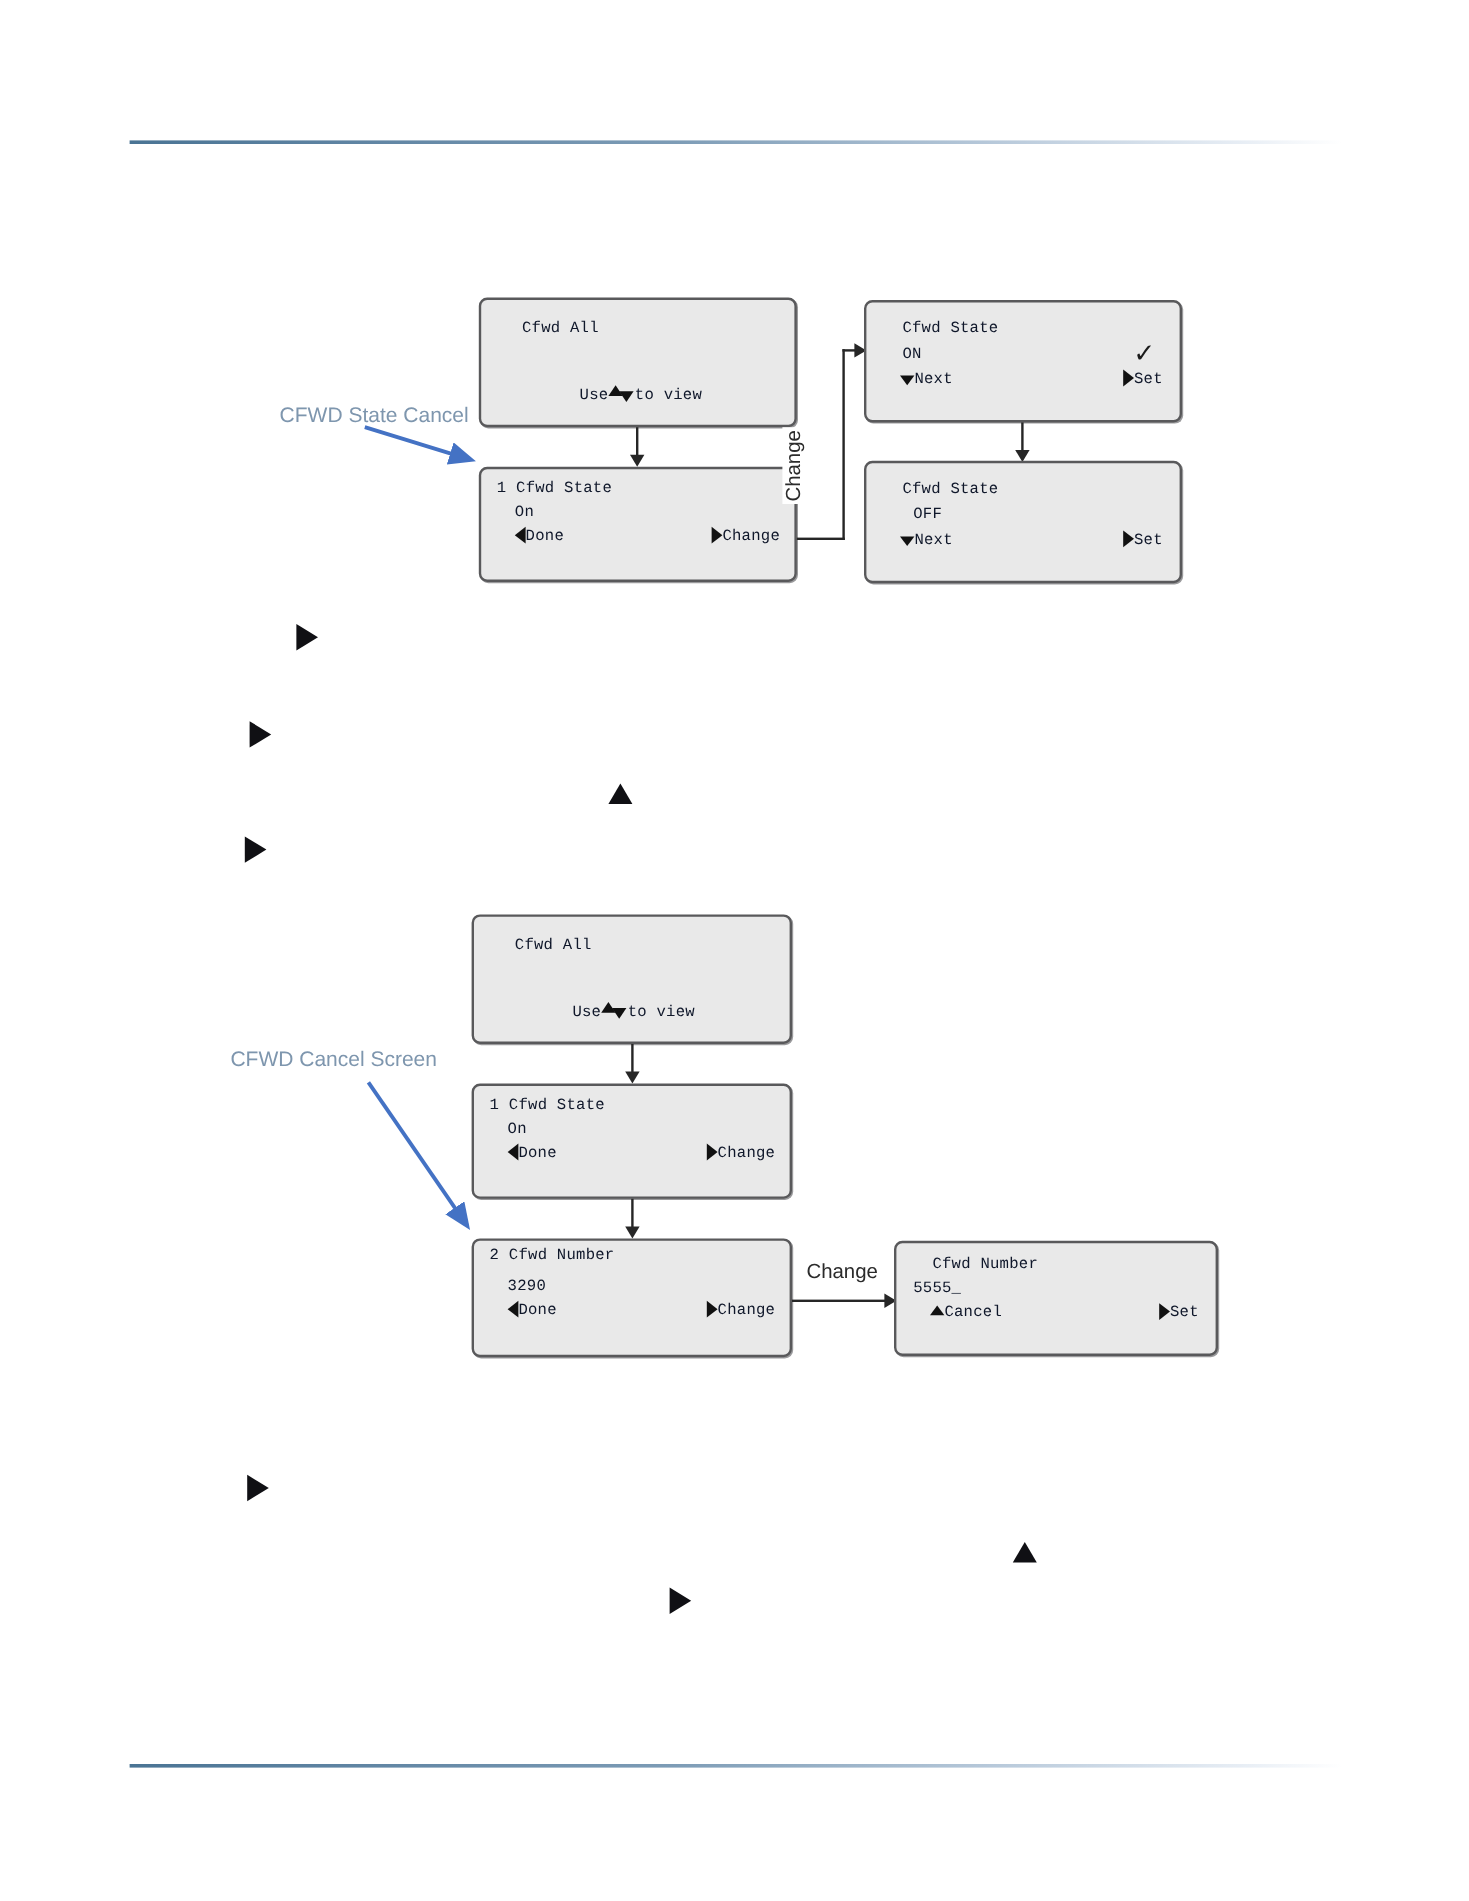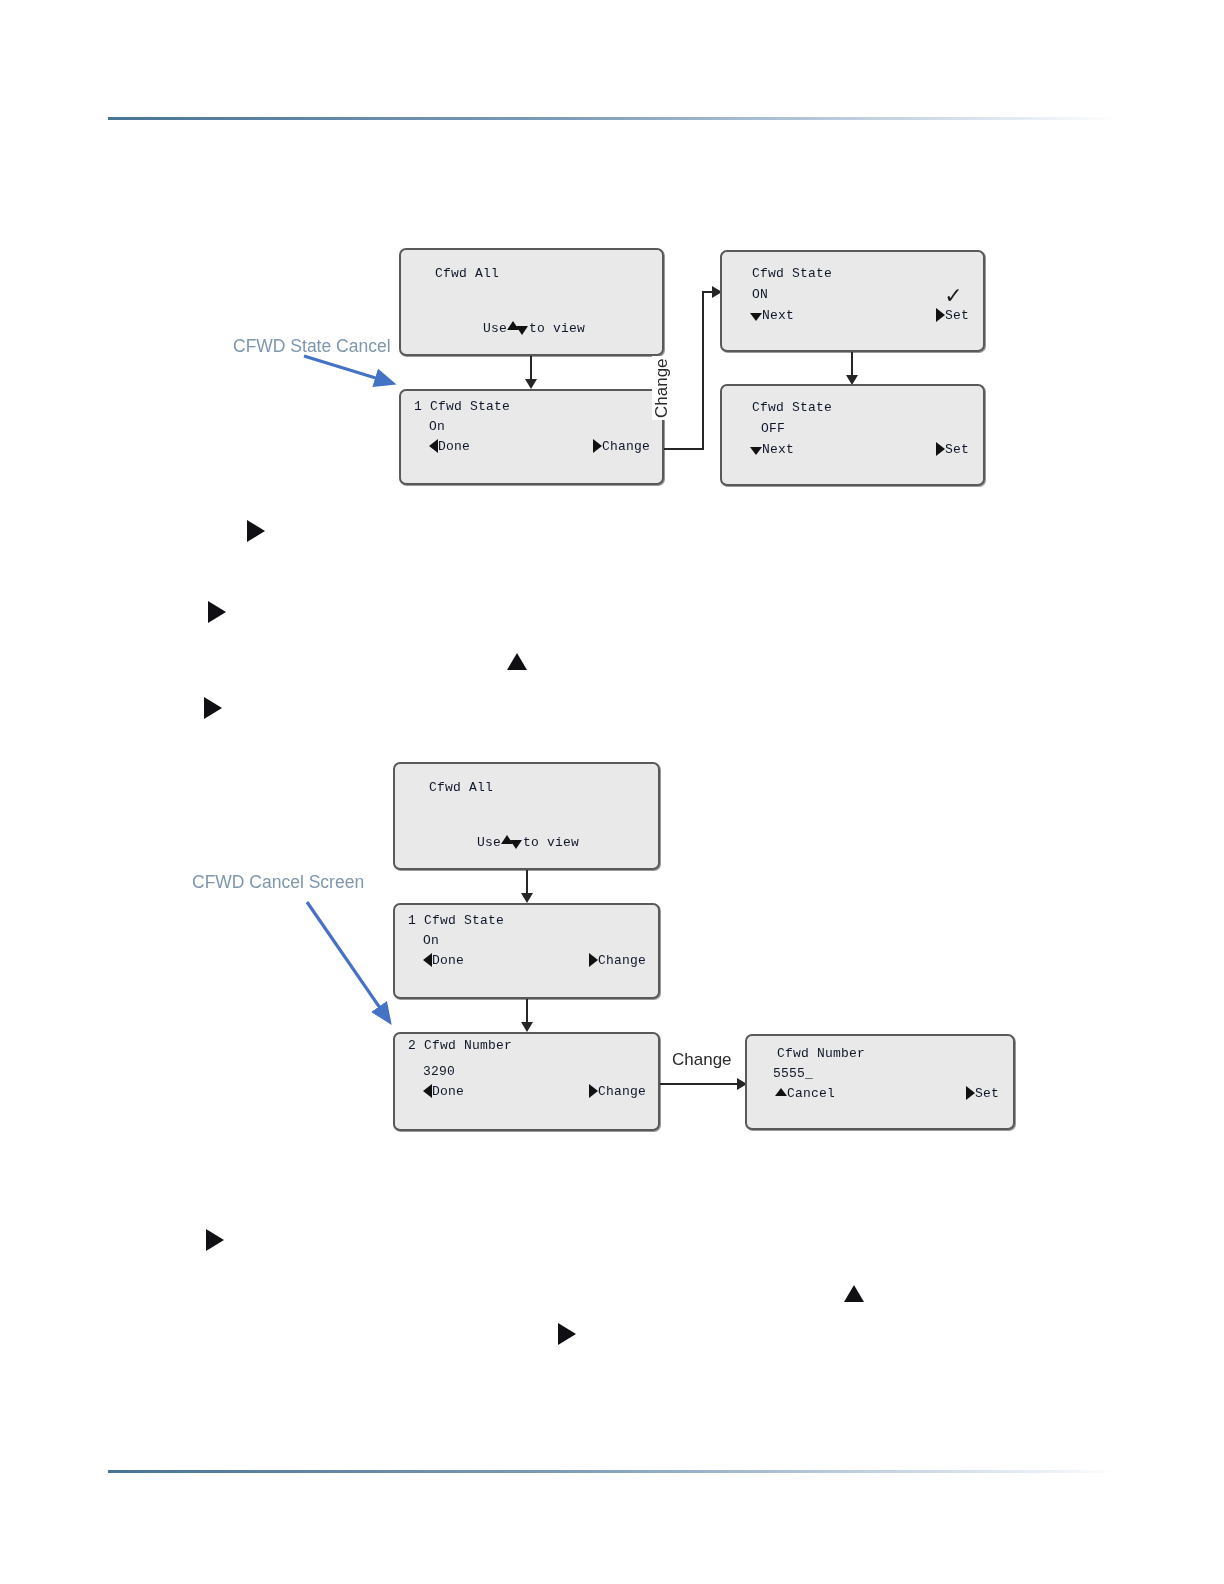--- a/index.html
+++ b/index.html
@@ -277,21 +277,21 @@
     <div class="screen-text" style="left:28px; top:50px;"><span class="tri tri-left"></span><span>Done</span></div>
     <div class="screen-text" style="right:12px; top:50px;"><span class="tri tri-right"></span><span>Change</span></div>
   </div>
 
   <div class="conn conn-h" style="left:660px; top:1083px; width:86px;"></div>
   <div class="arrowhead-right" style="left:737px; top:1078px;"></div>
   <div class="conn-label" style="left:670px; top:1050px;">Change</div>
 
   <div class="screen" style="left:745px; top:1034px; width:270px; height:96px;">
     <div class="screen-text" style="left:30px; top:10px;">Cfwd Number</div>
-    <div class="screen-text" style="left:26px; top:30px;">5555_</div>
+    <div class="screen-text" style="left:14px; top:30px;">5555_</div>
     <div class="screen-text" style="left:28px; top:50px;"><span class="tri tri-up"></span><span>Cancel</span></div>
     <div class="screen-text" style="right:14px; top:50px;"><span class="tri tri-right"></span><span>Set</span></div>
   </div>
 
   <div class="bullet-tri right" style="left:206px; top:1229px;"></div>
   <div class="bullet-tri up" style="left:844px; top:1285px;"></div>
   <div class="bullet-tri right" style="left:558px; top:1323px;"></div>
 
 </div>
 

